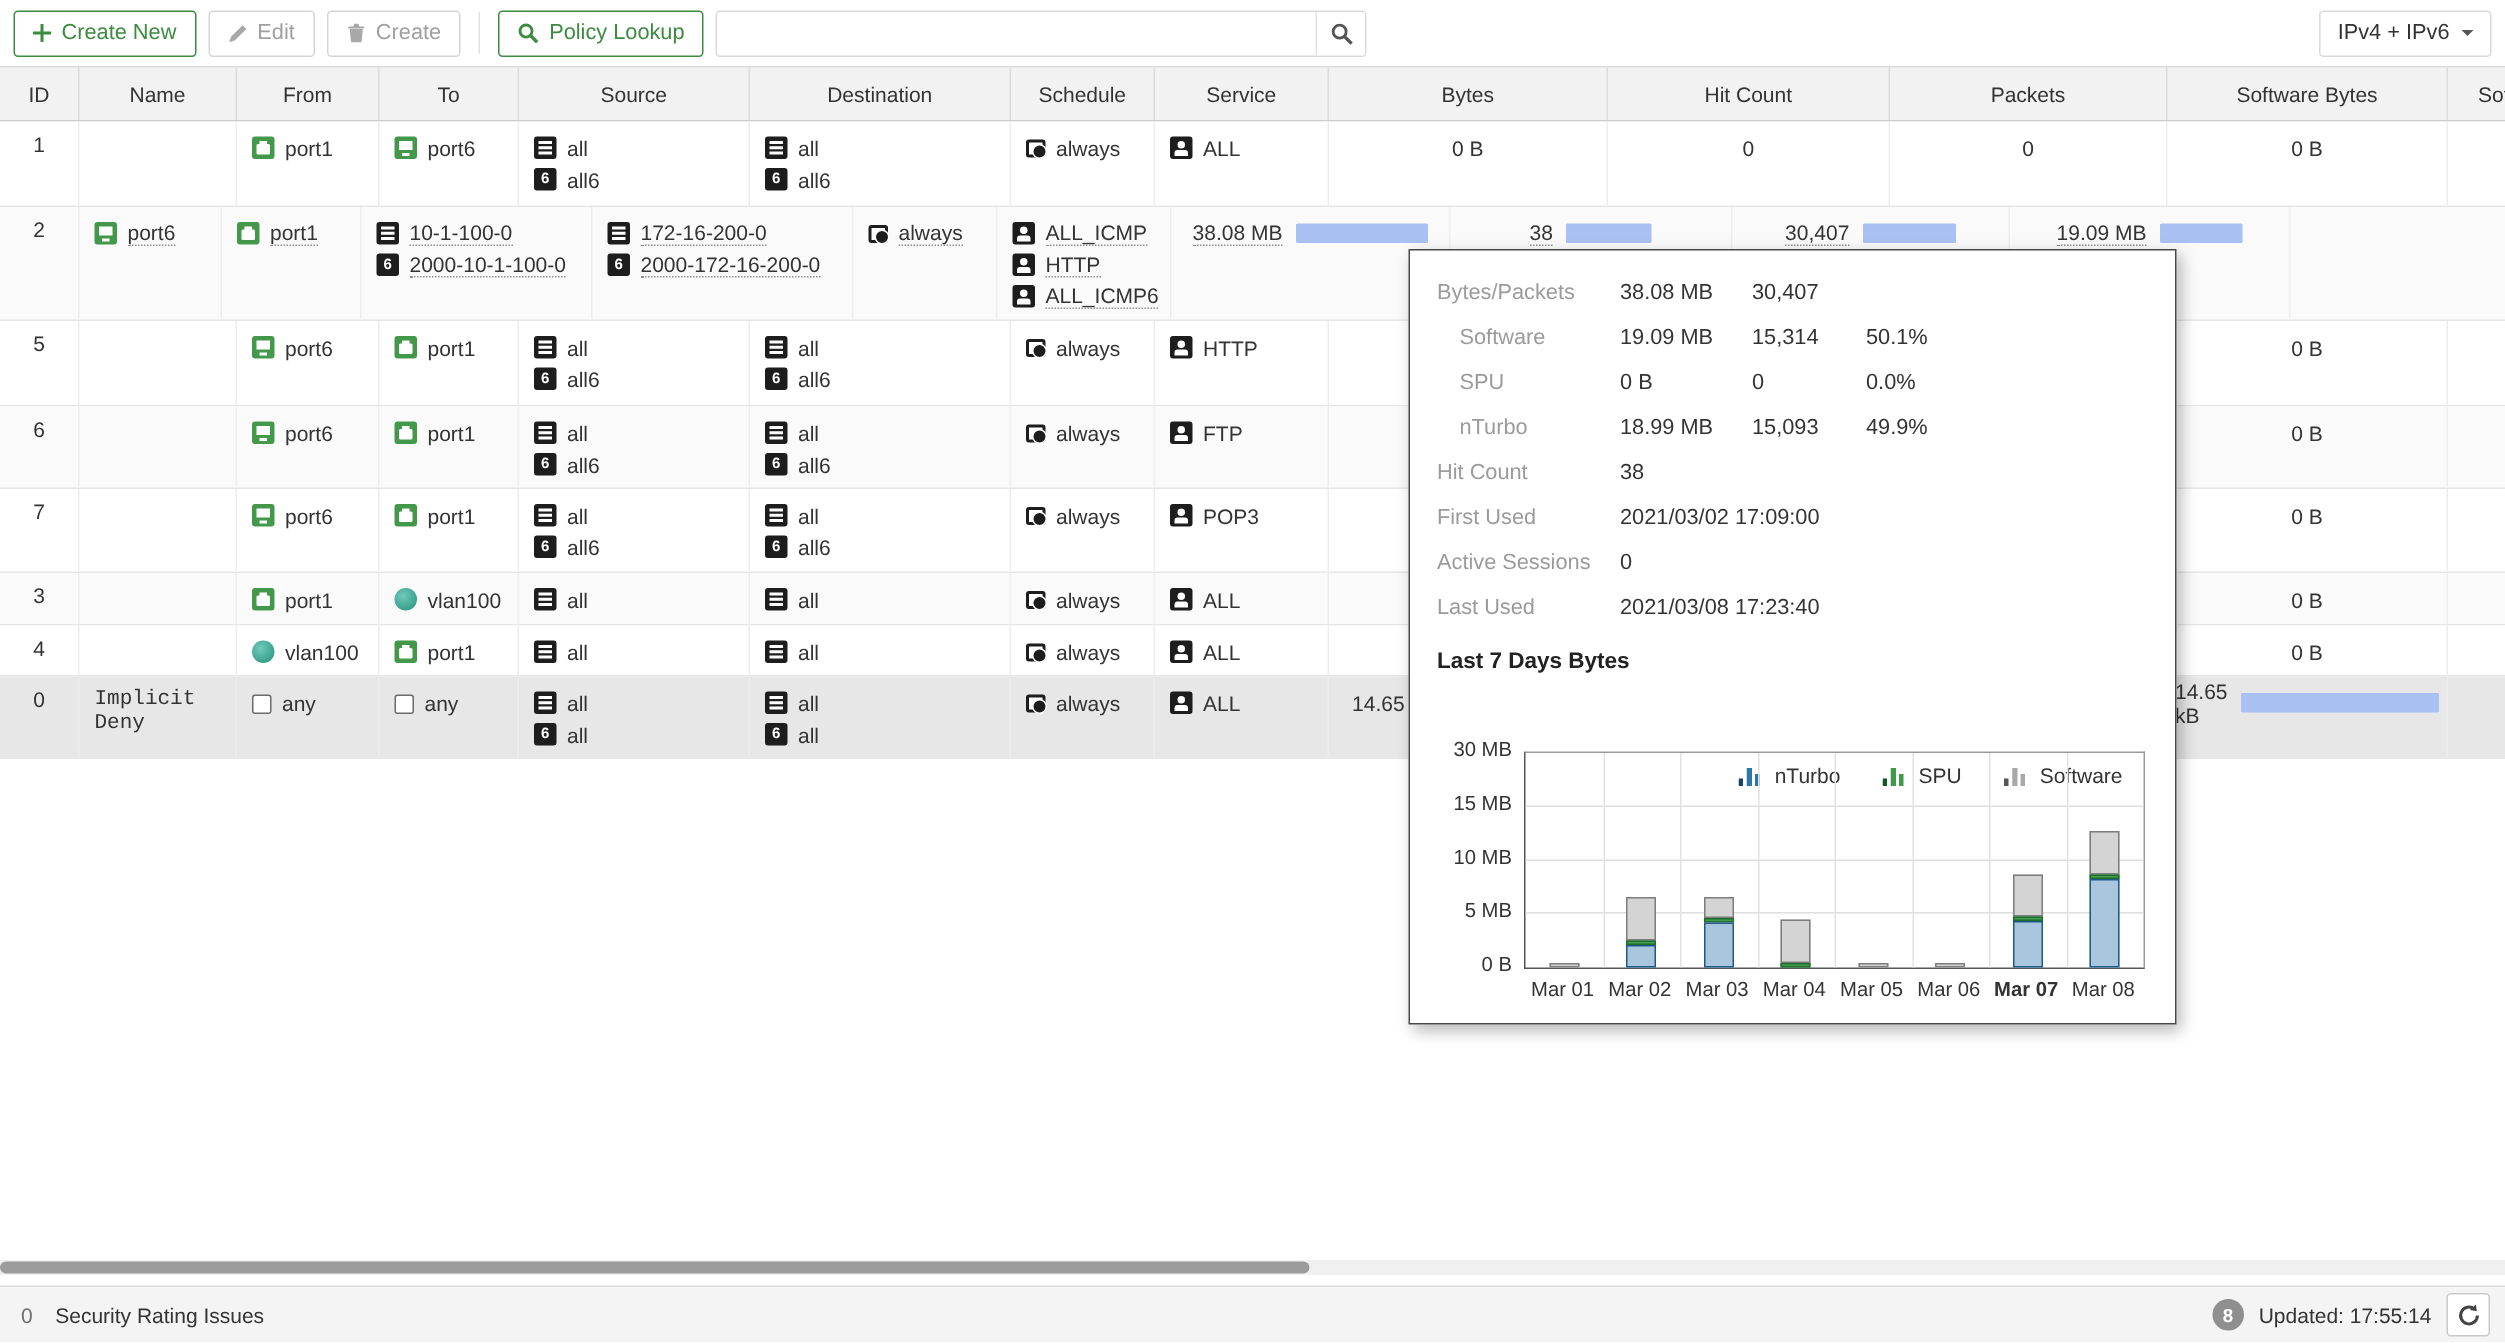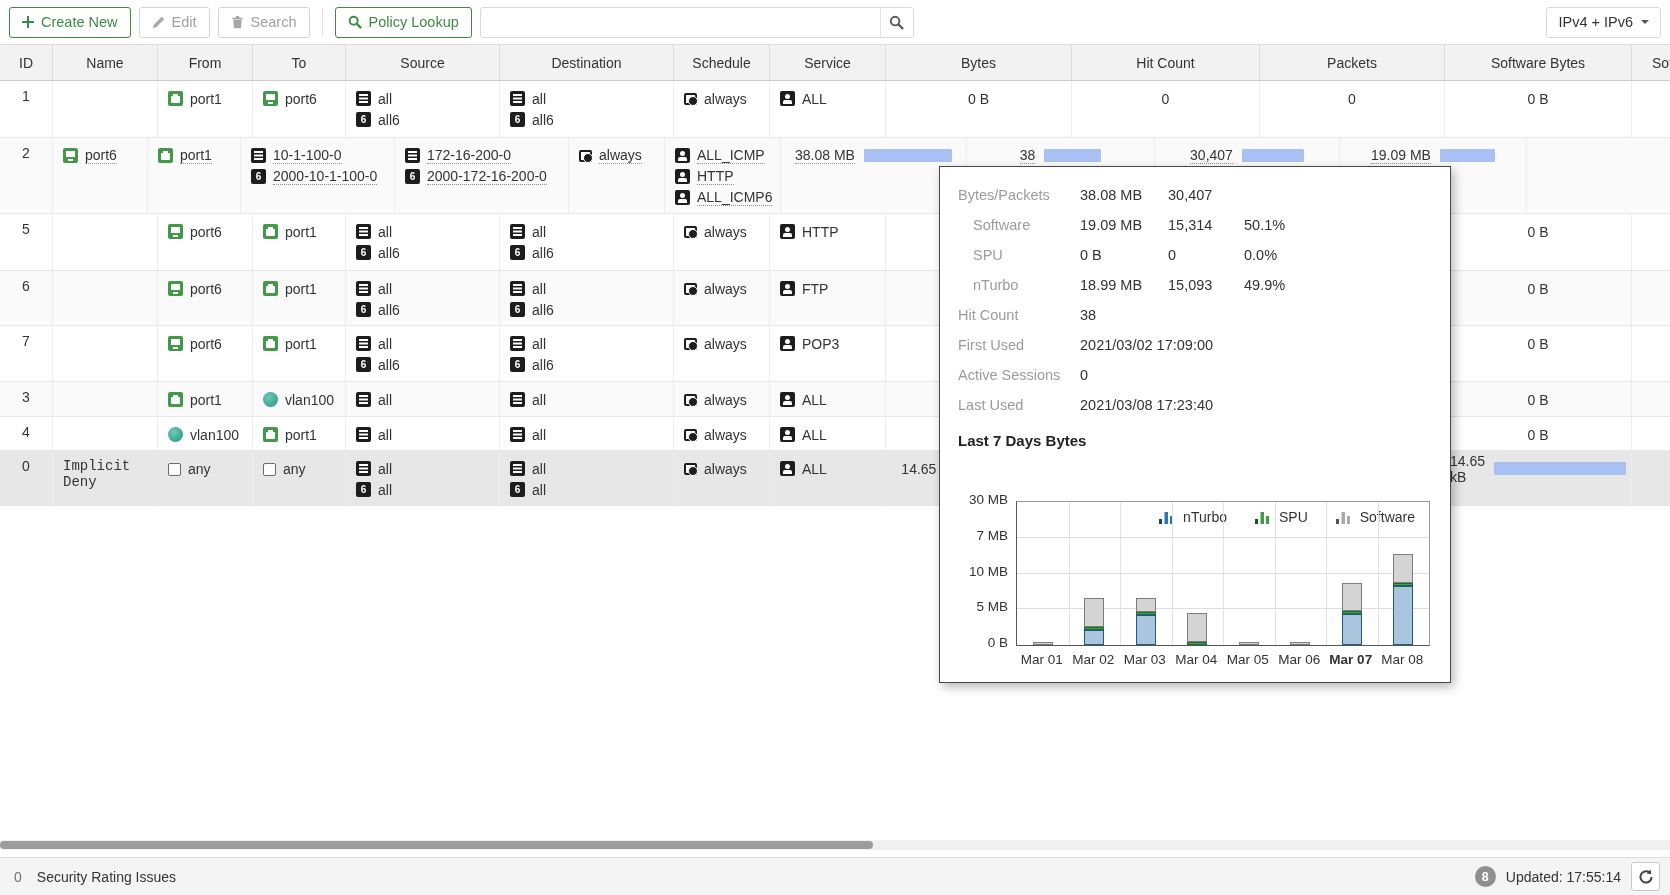--- a/index.html
+++ b/index.html
@@ -126,21 +126,21 @@
         </svg>
     </span>
     <span>Edit</span>
   </button>
   <button class="btn">
     <span style="display:inline-flex">
       <svg width="13" height="14" viewBox="0 0 14 16">
           <path d="M2 5h10l-1 10H3L2 5zm3.5-4h3l.8 2H13v1.5H1V3h3.7l.8-2z" fill="#a8a8a8"></path>
         </svg>
     </span>
-    <span>Search</span>
+    <span>Create</span>
   </button>
   <span class="vdiv"></span>
   <button class="btn green">
     <span style="display:inline-flex">
       <svg width="14" height="14" viewBox="0 0 16 16">
           <circle cx="6.5" cy="6.5" r="4.6" fill="none" stroke="#3d8b40" stroke-width="2.2"></circle>
           <line x1="10.2" y1="10.2" x2="15" y2="15" stroke="#3d8b40" stroke-width="2.6"></line>
         </svg>
     </span>
     <span>Policy Lookup</span>
@@ -774,21 +774,21 @@
         <div class="bar" style="left: 376.25px;">
           <div class="seg1" style="height: 58.63px; background: rgb(169, 198, 222); border-color: rgb(31, 90, 133);"></div>
           <div class="seg1" style="height: 3px; background: rgb(68, 160, 76); border-color: rgb(30, 107, 47);"></div>
           <div class="seg1" style="height: 29.315px; background: rgb(212, 212, 212); border-color: rgb(125, 125, 125);"></div>
         </div>
       </div>
     <div id="ylabels">
         <div class="ylab" style="top: 186px;">0 B</div>
         <div class="ylab" style="top: 150.25px;">5 MB</div>
         <div class="ylab" style="top: 114.5px;">10 MB</div>
-        <div class="ylab" style="top: 78.75px;">7 MB</div>
+        <div class="ylab" style="top: 78.75px;">15 MB</div>
         <div class="ylab" style="top: 43px;">30 MB</div>
       </div>
     <div id="xlabels">
         <div class="xlab" style="left: 58px; width: 51.5px; top: 203px;">Mar 01</div>
         <div class="xlab" style="left: 109.5px; width: 51.5px; top: 203px;">Mar 02</div>
         <div class="xlab" style="left: 161px; width: 51.5px; top: 203px;">Mar 03</div>
         <div class="xlab" style="left: 212.5px; width: 51.5px; top: 203px;">Mar 04</div>
         <div class="xlab" style="left: 264px; width: 51.5px; top: 203px;">Mar 05</div>
         <div class="xlab" style="left: 315.5px; width: 51.5px; top: 203px;">Mar 06</div>
         <div class="xlab" style="left: 367px; width: 51.5px; top: 203px; font-weight: bold;">Mar 07</div>

